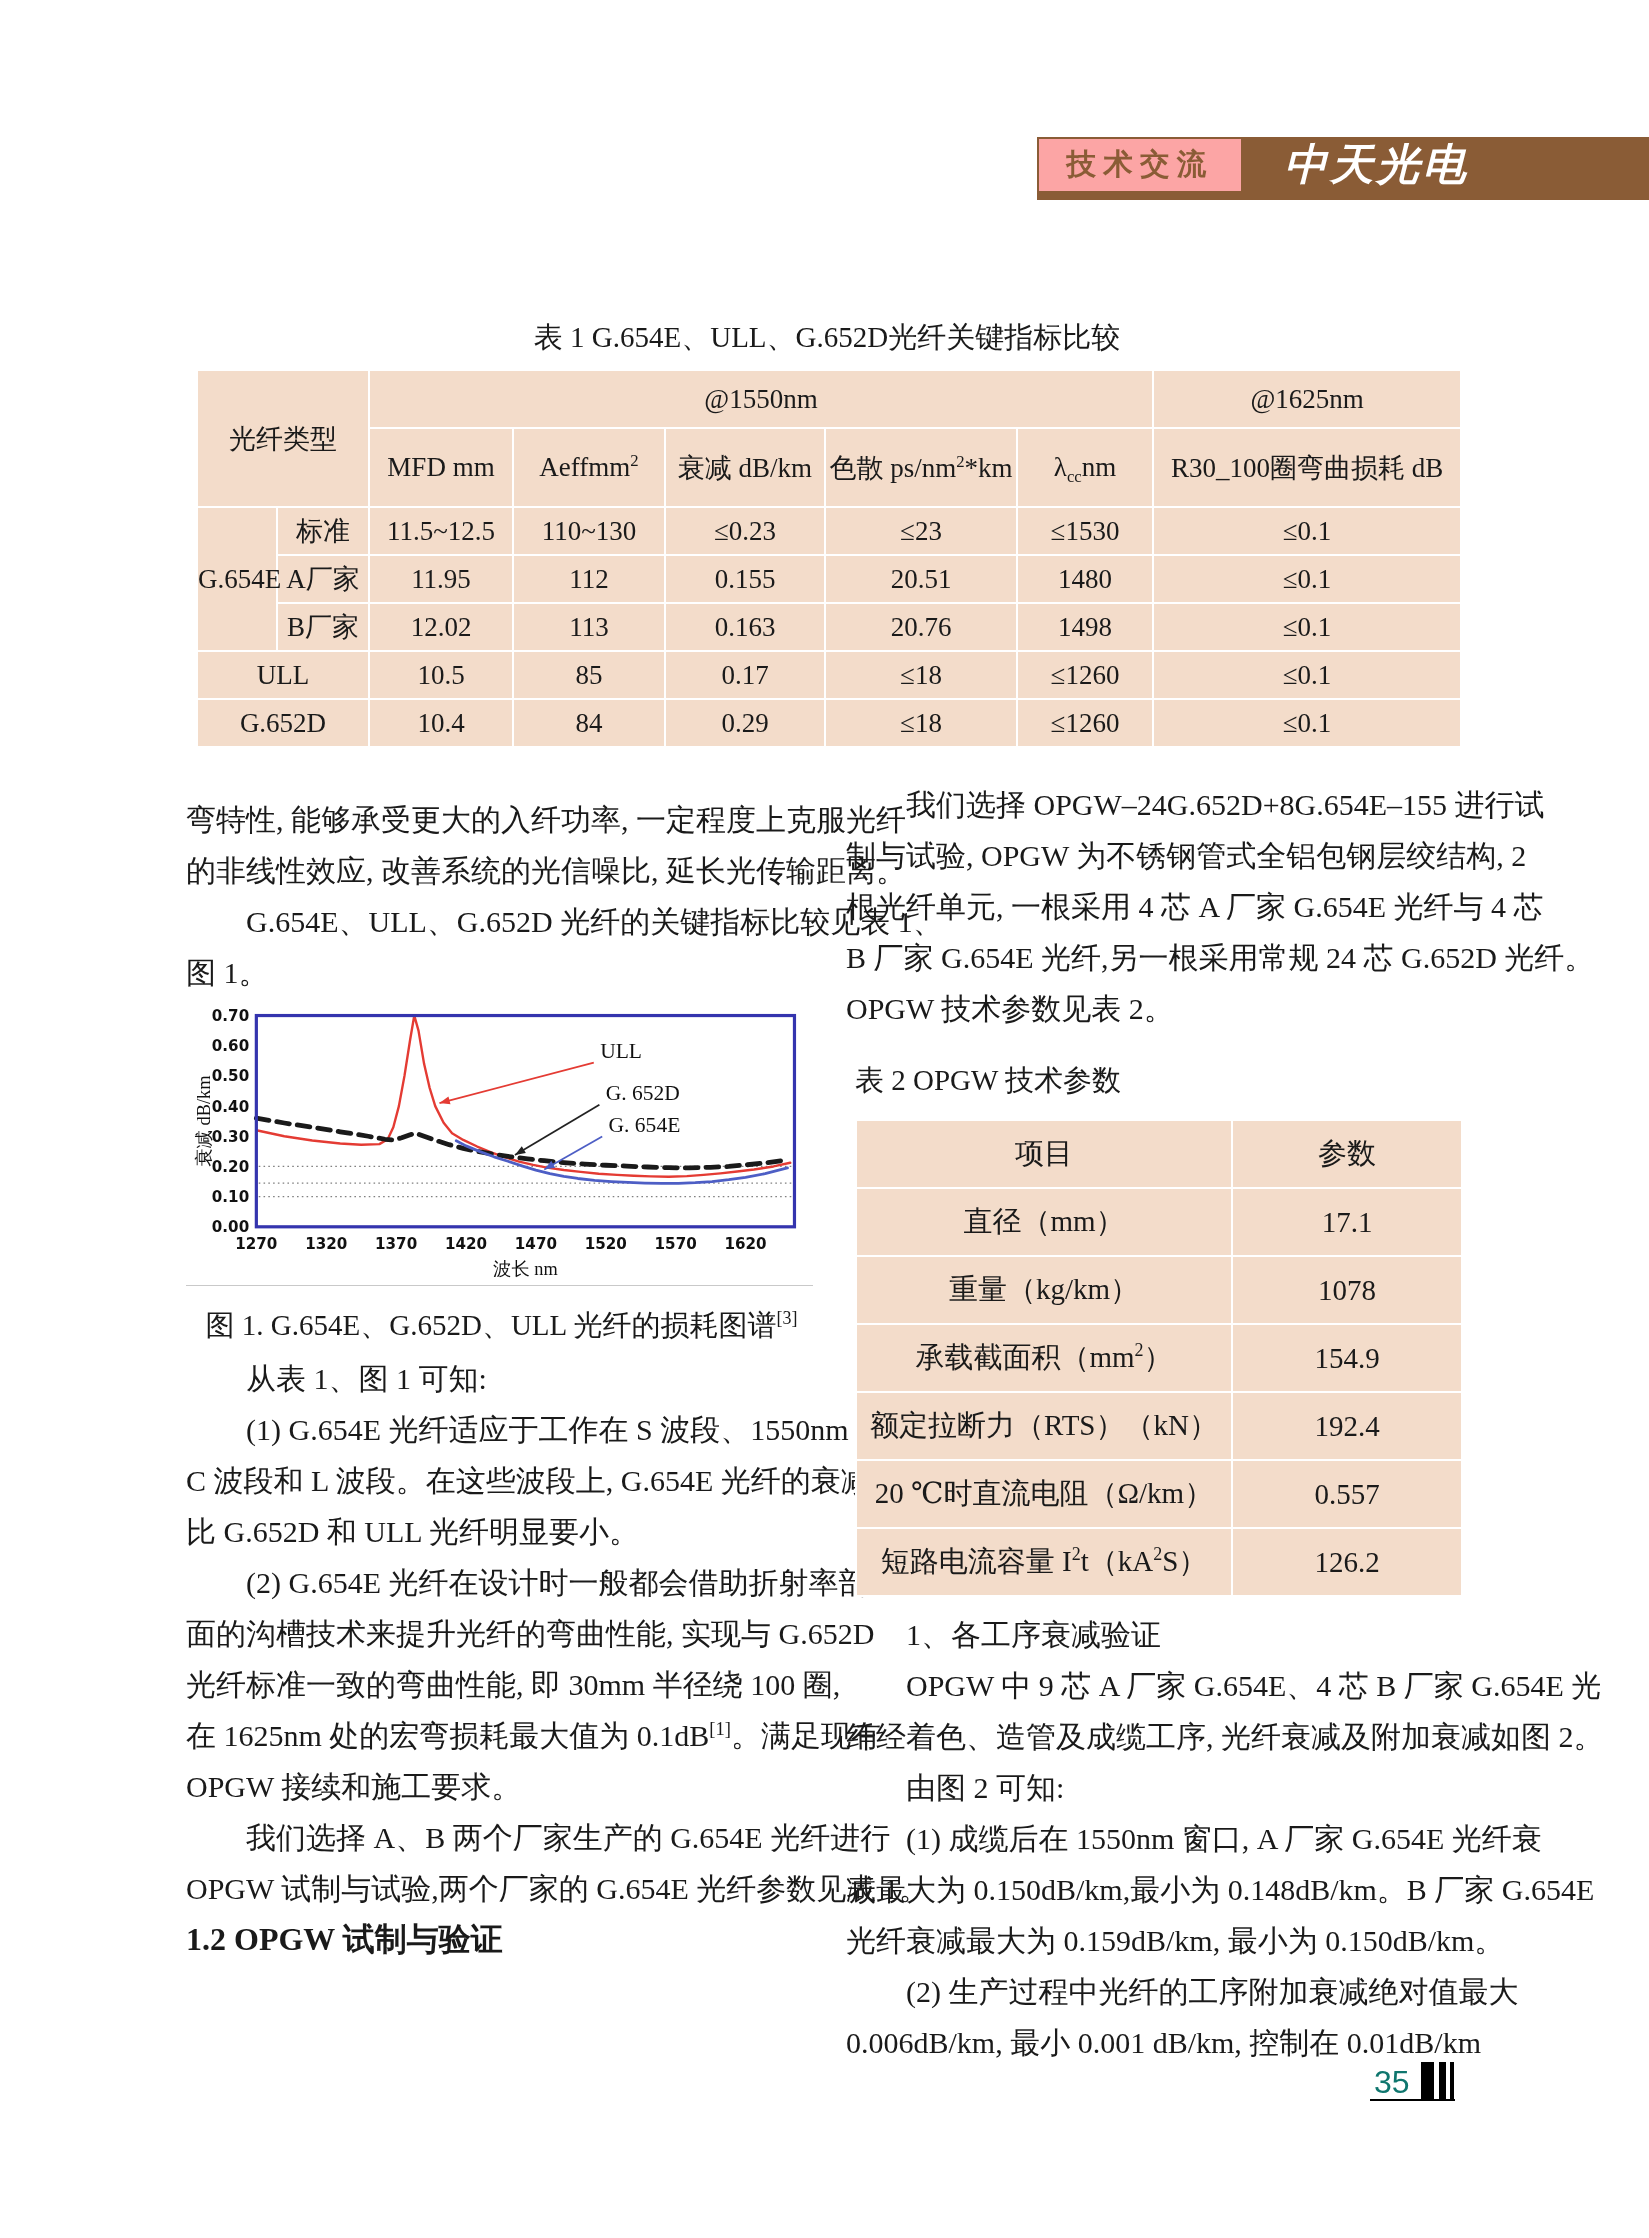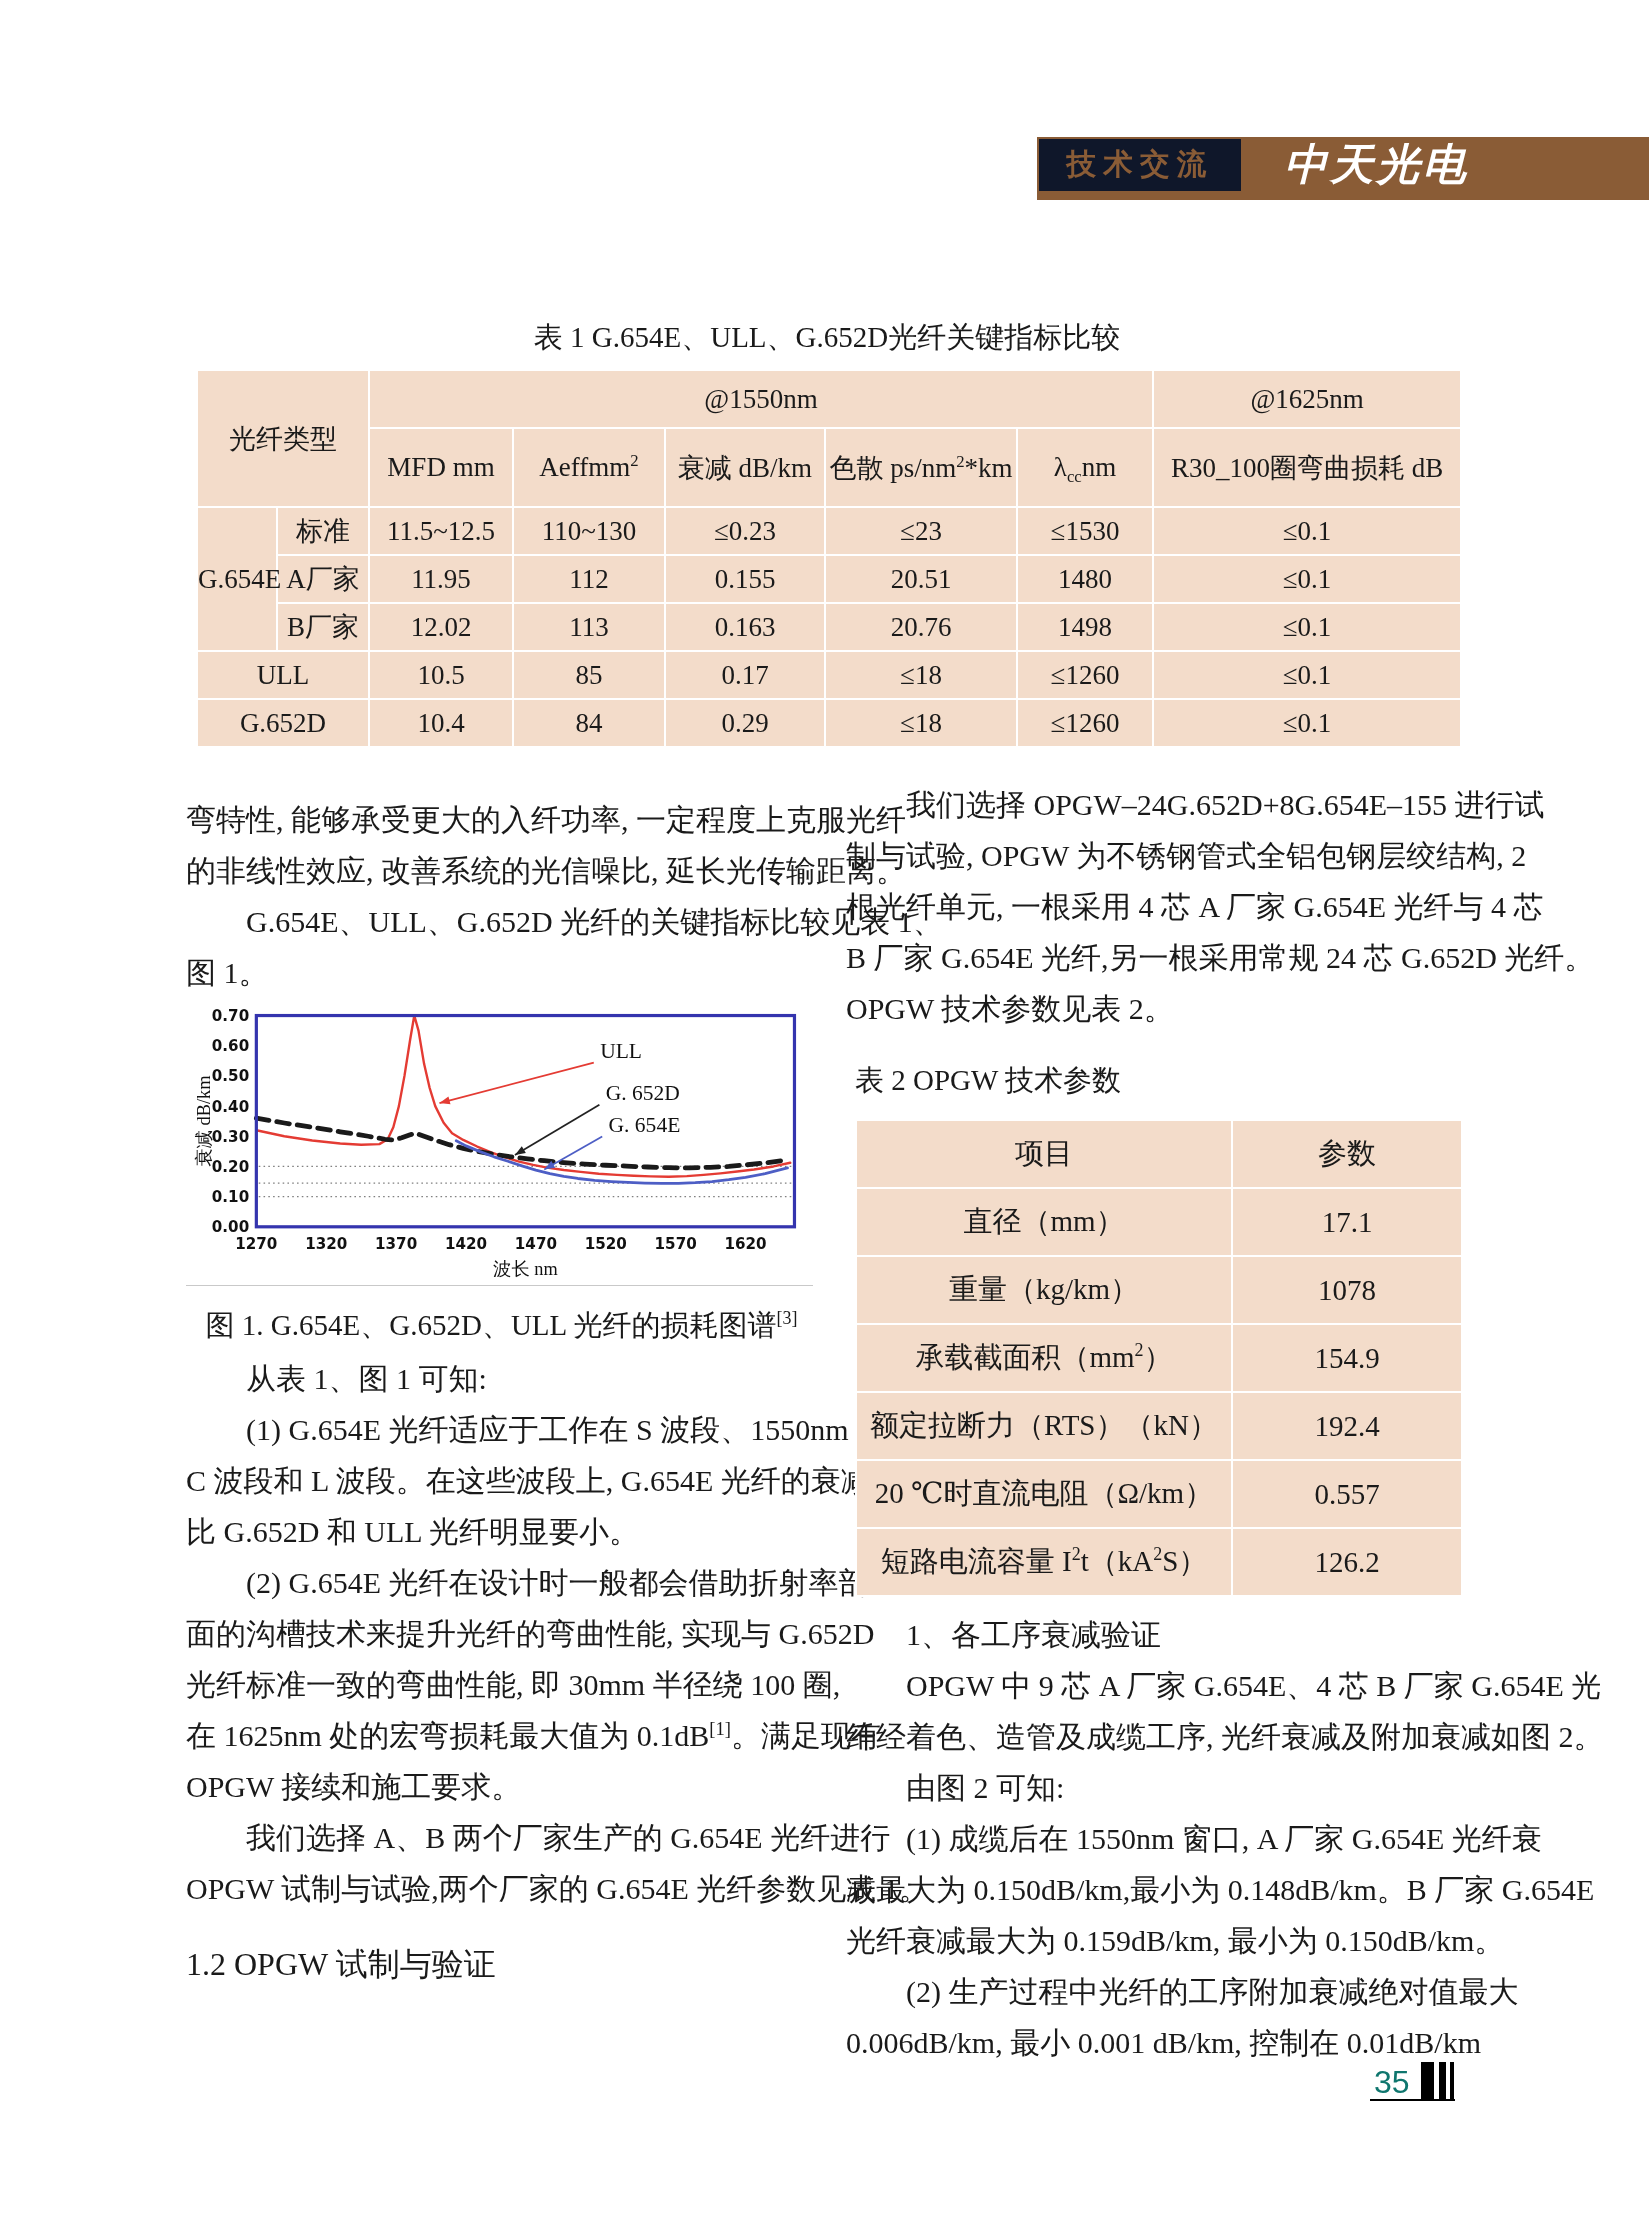--- a/index.html
+++ b/index.html
@@ -1,40 +1,40 @@
 <!DOCTYPE html>
 <html style="font-size:12.8px"><head>
 <meta charset="utf-8">
 <style>
   html,body{margin:0;padding:0;background:#ffffff;}
   body{width:1650px;height:2239px;position:relative;overflow:hidden;
        font-family:"Liberation Serif","DejaVu Serif",serif;color:#1a1a1a;}
   .abs{position:absolute;}
   
   .band{left:1037px;top:137px;width:613px;height:63px;background:#8a5c36;}
-  .section-box{left:1037px;top:137px;width:206px;height:56px;background:#0f172a;
+  .section-box{left:1037px;top:137px;width:206px;height:56px;background:#fca5a5;
        border:2.4px solid #8a5c36;box-sizing:border-box;display:flex;align-items:center;justify-content:center;}
   .section-box span{color:#8a5c36;font-size:29.5px;letter-spacing:7.2px;font-family:"Liberation Sans",sans-serif;font-weight:600;}
   .logo{left:1257px;top:136px;width:239px;height:57px;display:flex;align-items:center;justify-content:center;
        color:#fff;font-size:43px;font-weight:bold;font-style:italic;letter-spacing:3.2px;}
   
   .t1-title{left:196px;top:318px;width:1262px;text-align:center;font-size:29px;}
   table{border-collapse:collapse;table-layout:fixed;}
   #table1{left:196px;top:369px;width:1262px;}
   #table1 td{background:#f3dcca;border:2.4px solid #ffffff;text-align:center;vertical-align:middle;
        font-size:27px;padding:0;}
   #table1 tr:nth-child(1) td{height:56px;}
   #table1 tr:nth-child(2) td{height:77px;margin-left:20px;}
   #table1 tr:nth-child(n+3) td{height:46px;}
   sup{font-size:0.62em;vertical-align:super;line-height:0;}
   sub{font-size:0.62em;vertical-align:sub;line-height:0;}
   
   .col{line-height:51px;font-size:30px;}
   .ln{height:51px;white-space:nowrap;}
-  .bold-line{font-weight:normal;font-size:32px;margin-top:25px;}
+  .bold-line{font-weight:bold;font-size:32px;}
   
   #fig1{left:192px;top:998px;width:615px;height:287px;}
   .tick{font:bold 19px "DejaVu Sans",sans-serif;fill:#111;}
   .axlabel{font:23px "Liberation Serif",serif;fill:#111;}
   .ann{font:27px "Liberation Serif",serif;fill:#111;}
   .fig-bottom-rule{left:186px;top:1285px;width:627px;height:0.8px;background:#c9c9c9;}
   .caption{left:186px;top:1306px;width:631px;text-align:center;font-size:29px;}
   
   .t2-title{left:855px;top:1061px;width:606px;font-size:29px;}
   #table2{left:855px;top:1119px;width:606px;}

